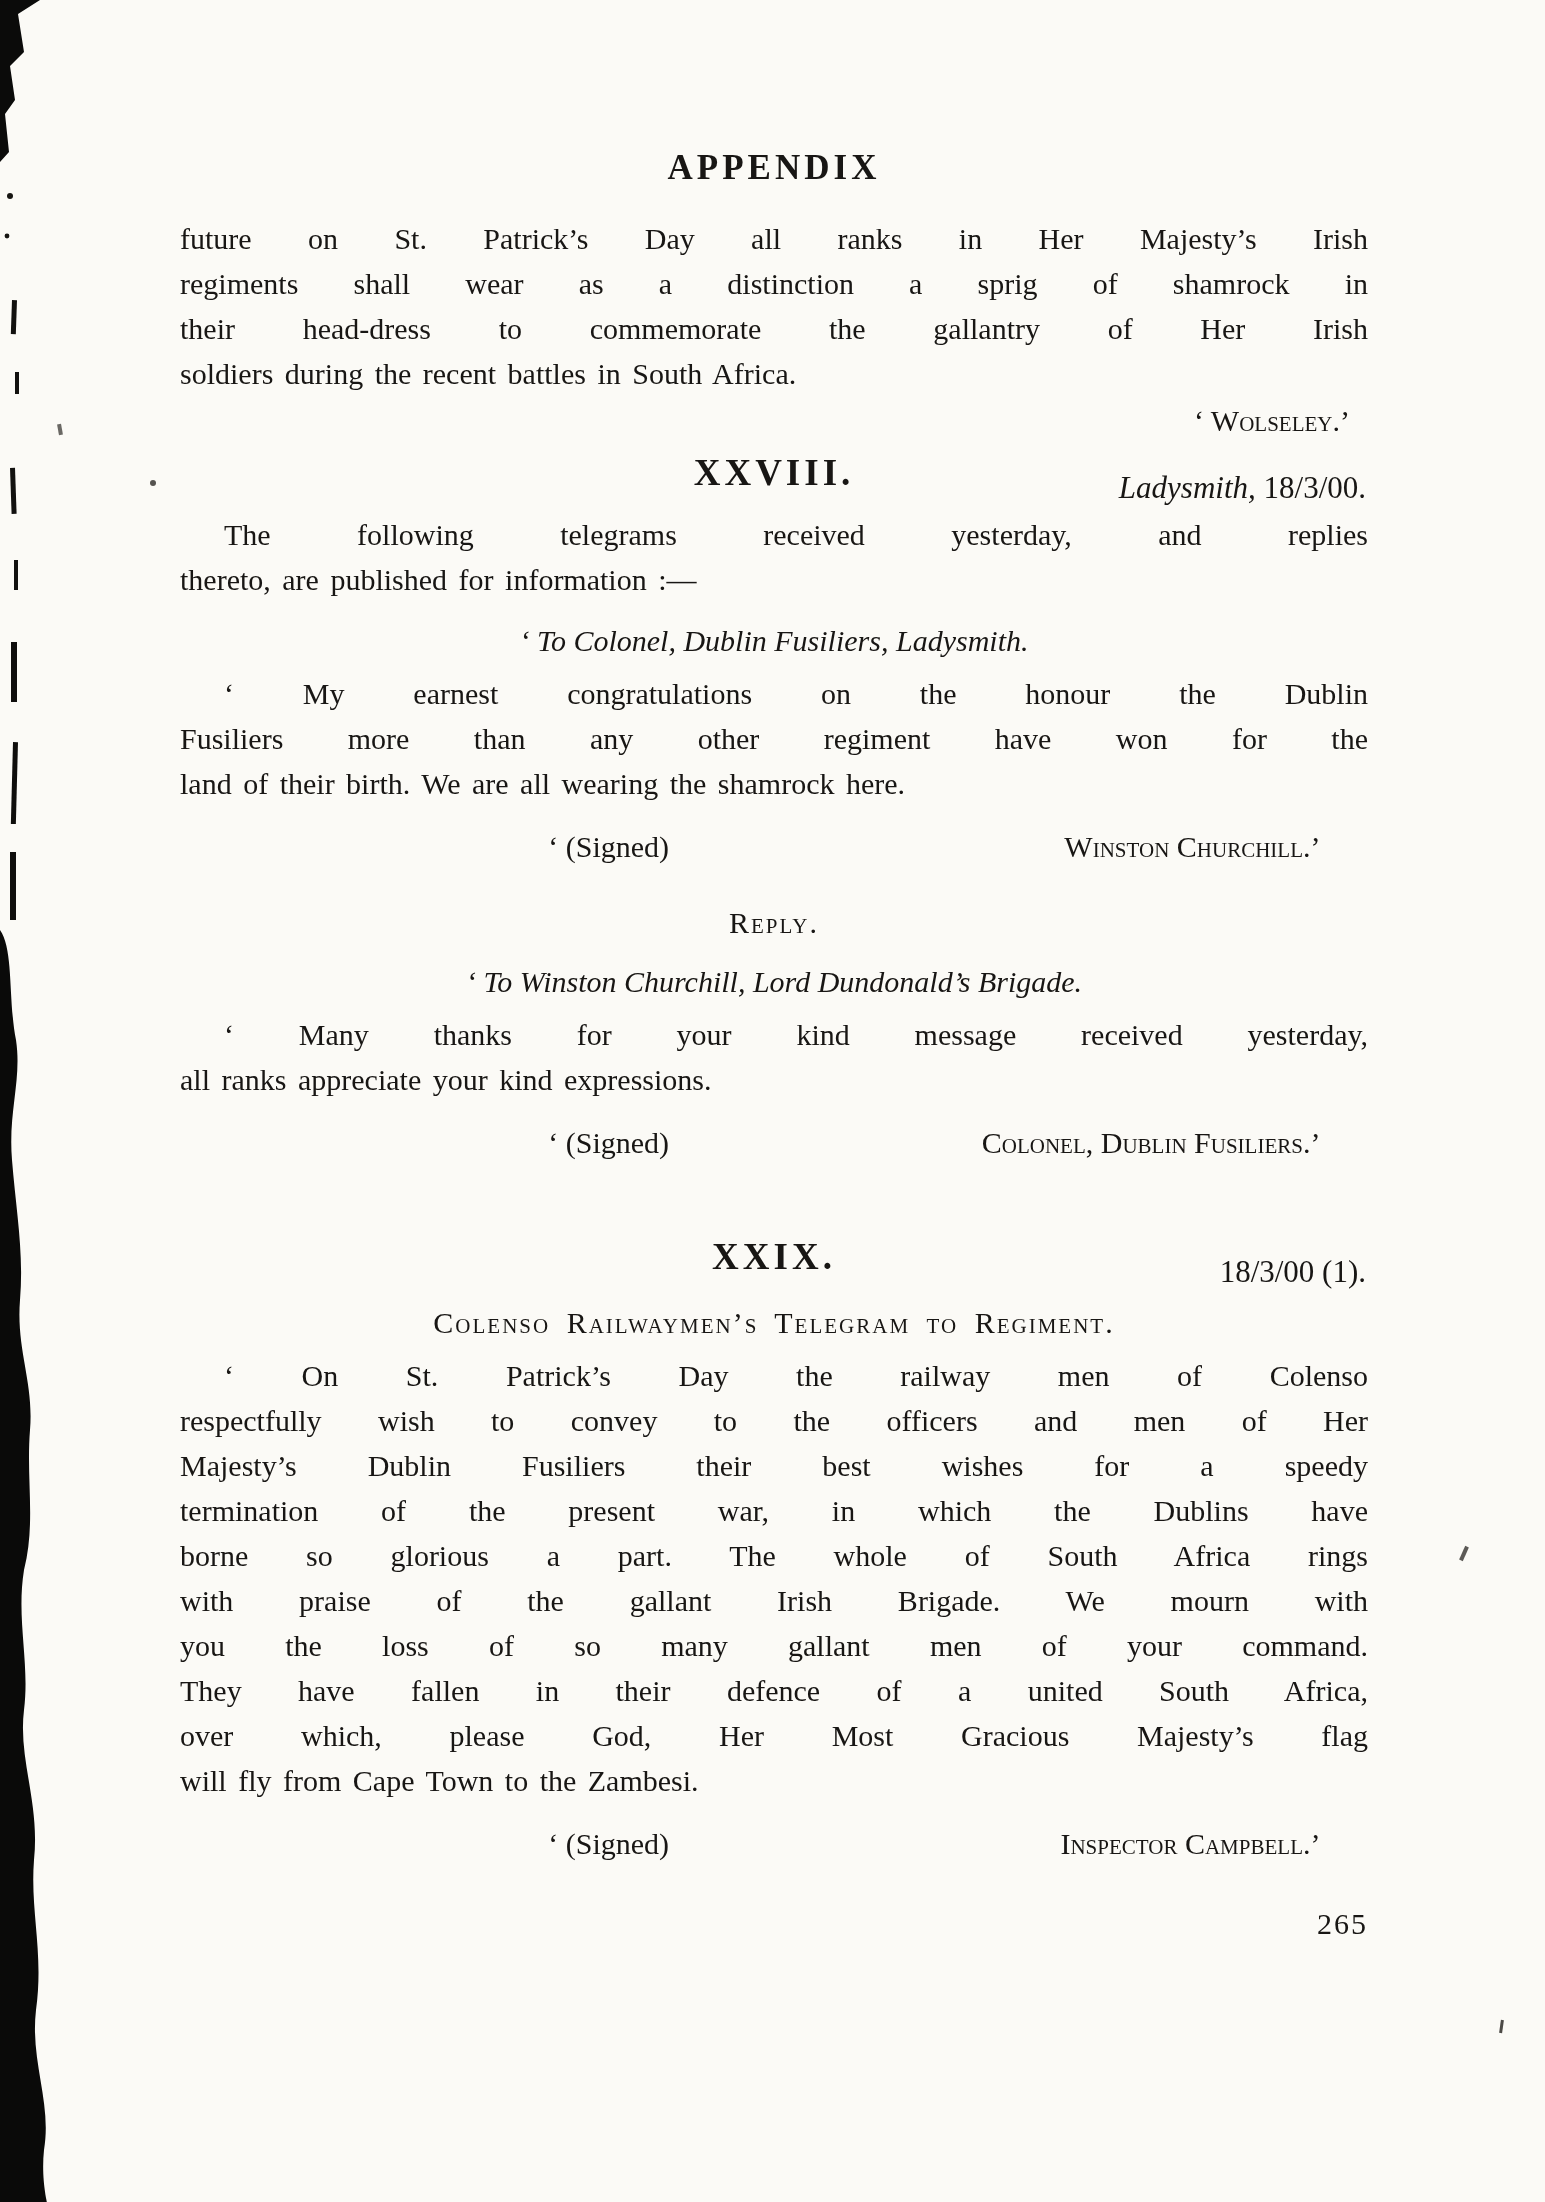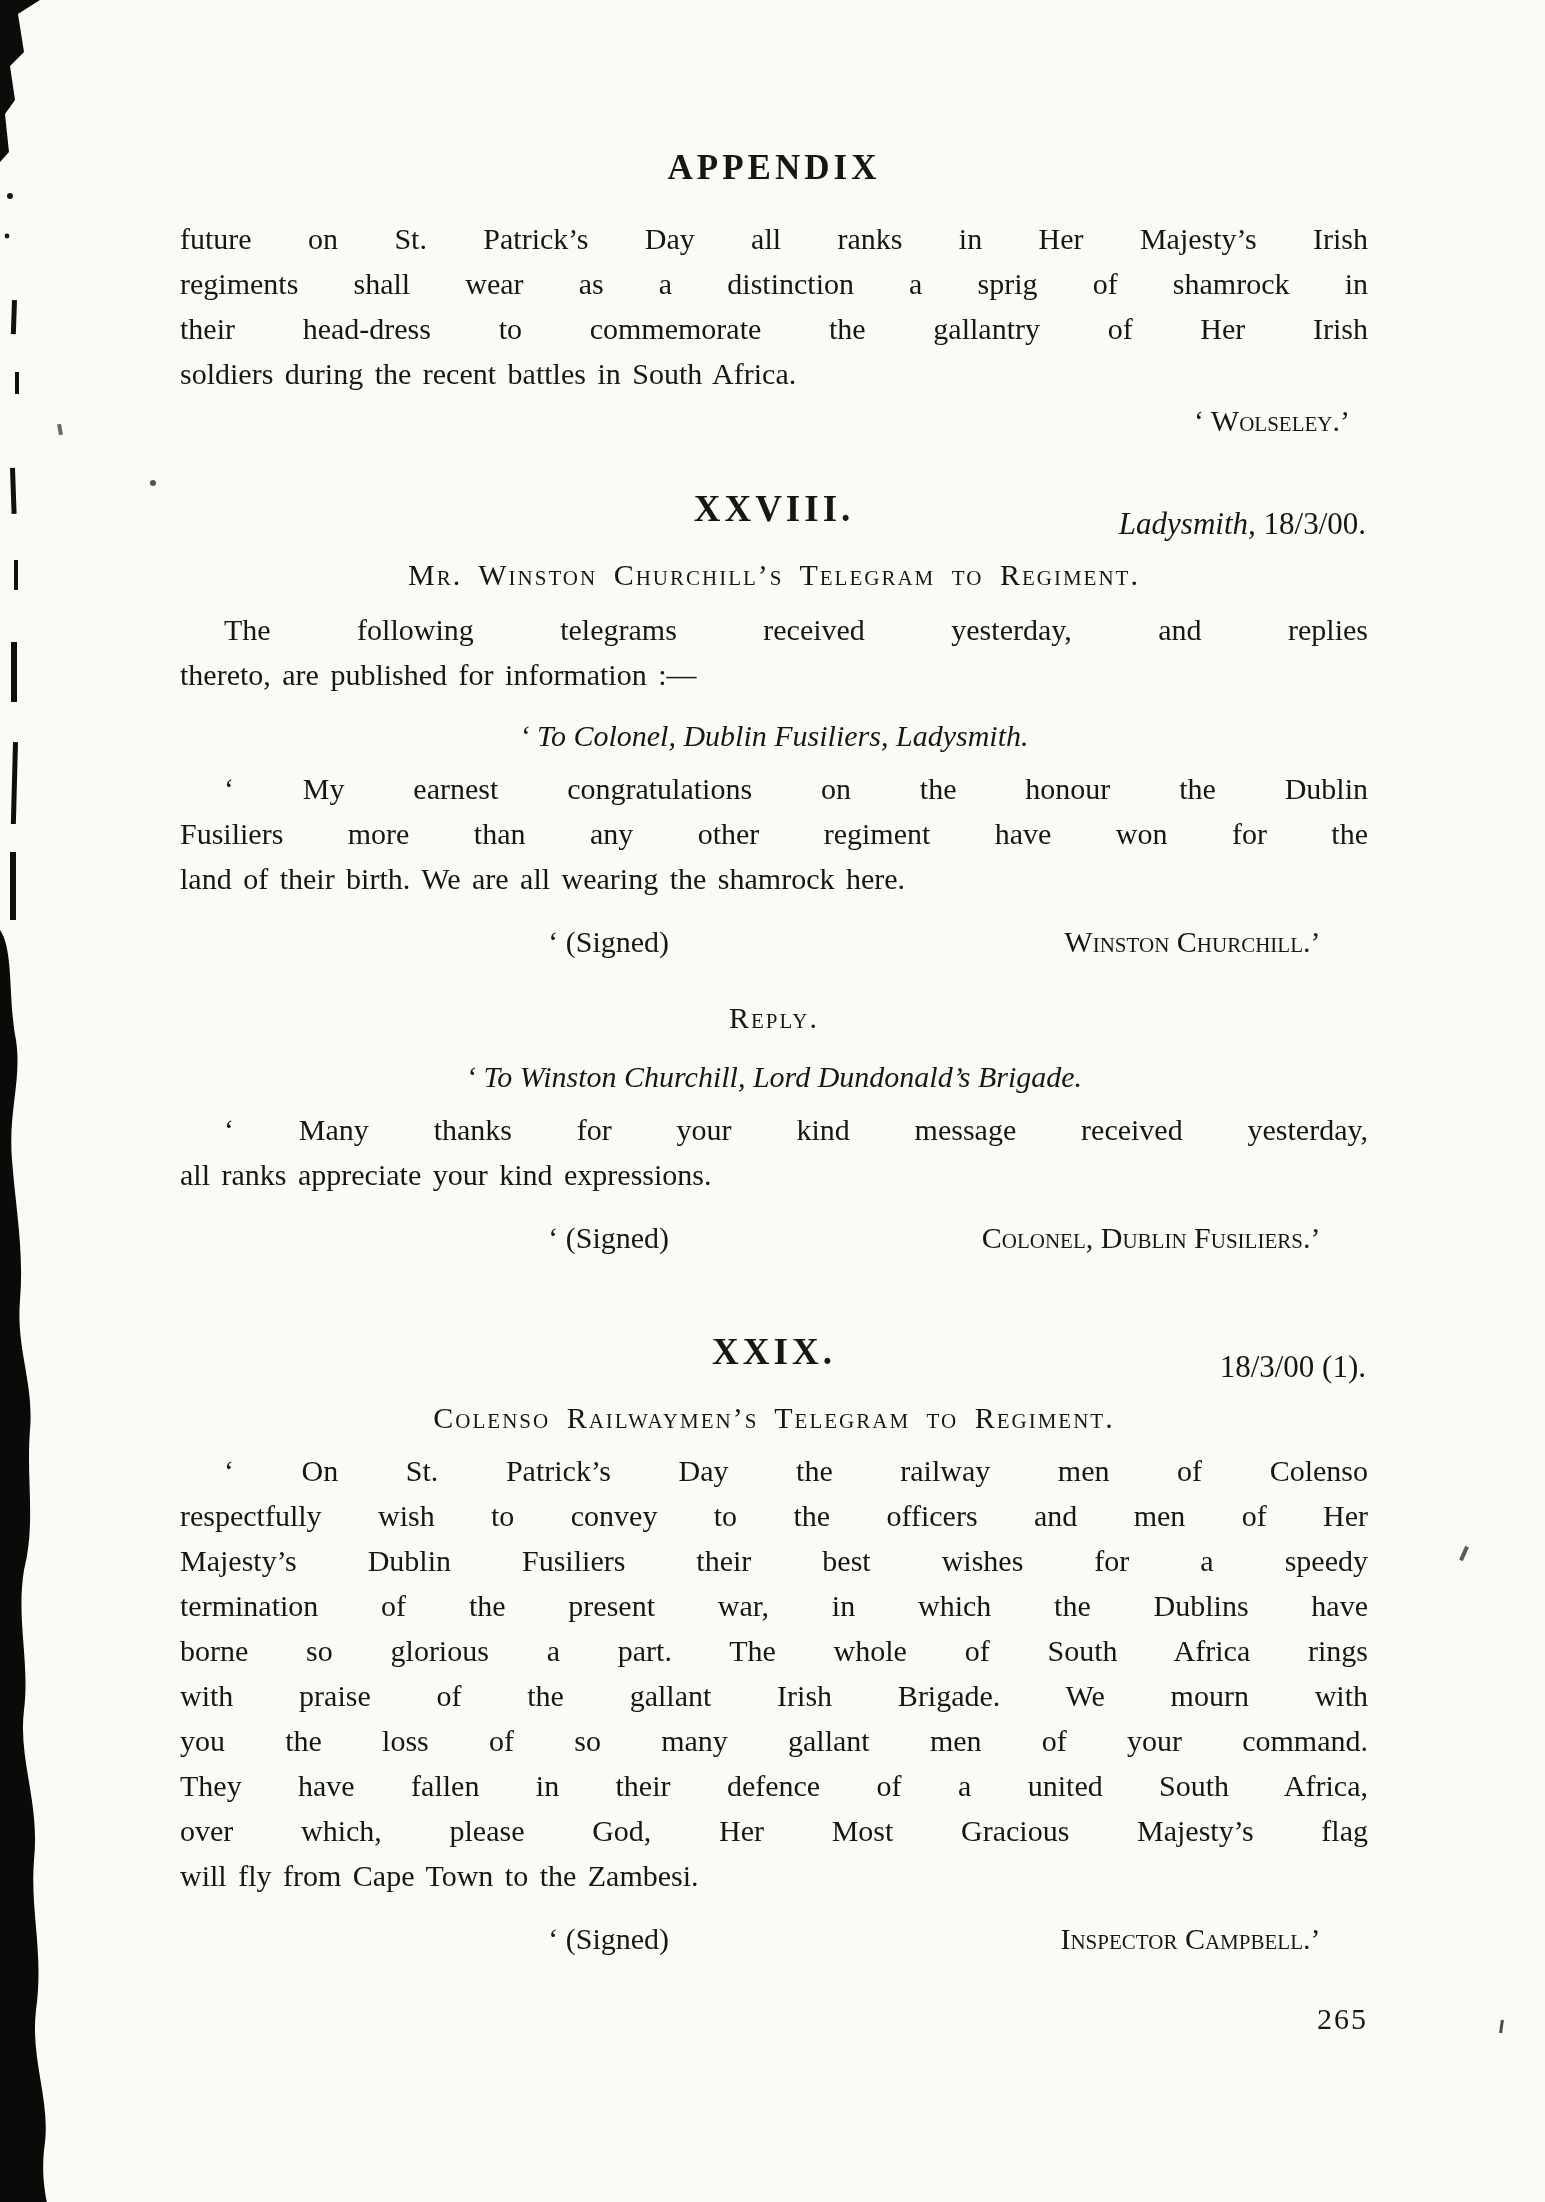--- a/index.html
+++ b/index.html
@@ -42,21 +42,20 @@
     font-size: 30px;
     line-height: 46px;
     margin-top: 2px;
   }
   .small-caps { font-variant: small-caps; }
 
   .section-head {
     position: relative;
     text-align: center;
     height: 58px;
-    margin-top: 36px;
   }
   .section-head.sec29 { margin-top: 62px; }
   .section-number {
     font-size: 37px;
     font-weight: 600;
     letter-spacing: 4px;
     line-height: 58px;
   }
   .section-dateline {
     position: absolute;
@@ -172,21 +171,20 @@
       <div class="jline">their head-dress to commemorate the gallantry of Her Irish</div>
       <div class="jline">soldiers during the recent battles in South Africa.</div>
     </div>
   <div class="sig-right small-caps">‘ Wolseley.’</div>
 
   <div class="section-head">
     <span class="section-number">XXVIII.</span>
     <span class="section-dateline"><span class="place">Ladysmith,</span><span> 18/3/00.</span></span>
   </div>
 
-  <div class="section-title">Mr. Winston Churchill’s Telegram to Regiment.</div>
 
   <div class="para block indent">
       <div class="jline">The following telegrams received yesterday, and replies</div>
       <div class="jline">thereto, are published for information :—</div>
     </div>
 
   <div class="address">‘ To Colonel, Dublin Fusiliers, Ladysmith.</div>
 
   <div class="para msg indent">
       <div class="jline">‘ My earnest congratulations on the honour the Dublin</div>

